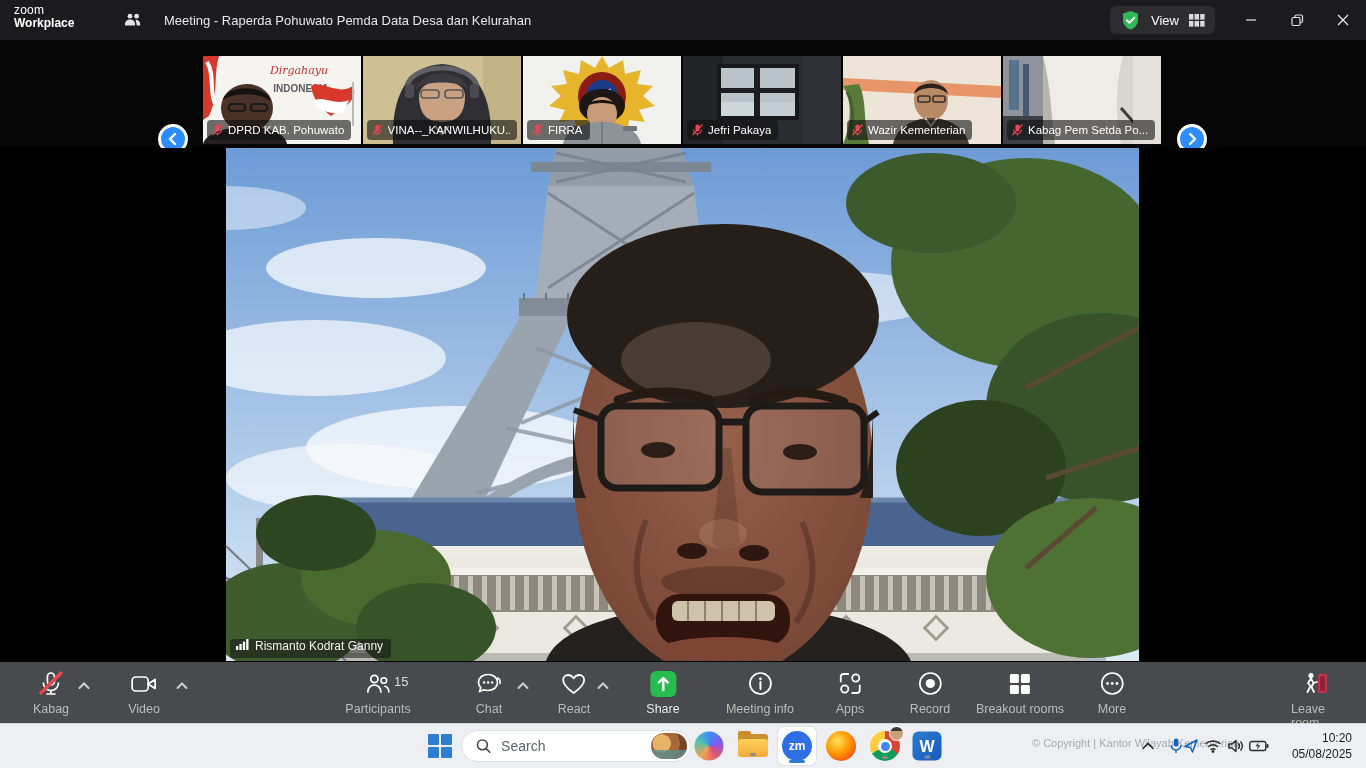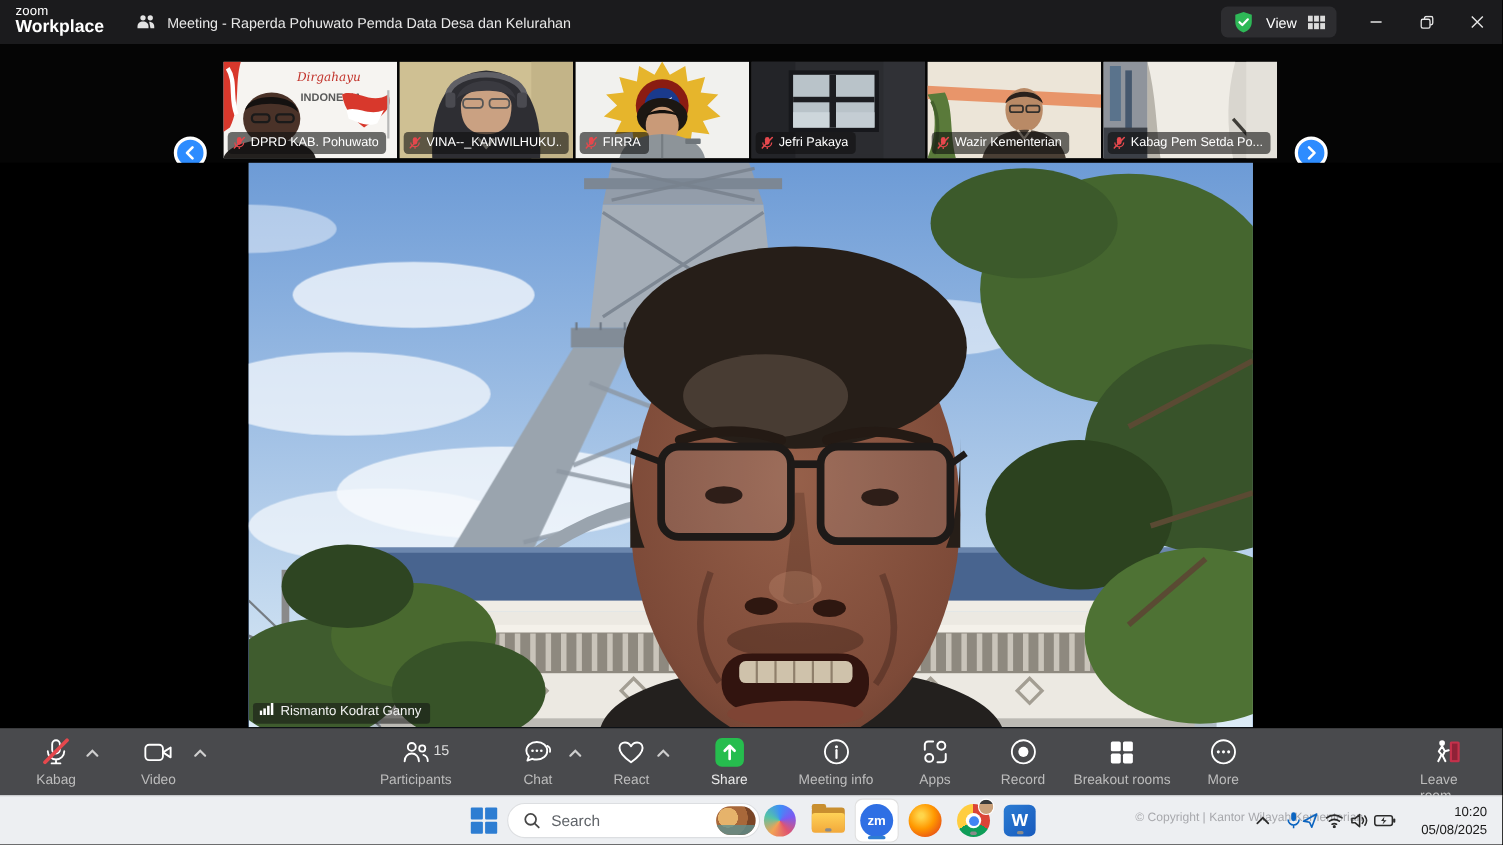--- a/index.html
+++ b/index.html
@@ -4,22 +4,22 @@
 <style>
   * { margin:0; padding:0; box-sizing:border-box; }
   html,body { width:1366px; height:768px; overflow:hidden; background:#000;
     font-family:"Liberation Sans", sans-serif; }
   .screen { position:relative; width:1366px; height:768px; background:#050505; overflow:hidden; }
 
   
   .titlebar { position:absolute; left:0; top:0; width:1366px; height:40px; background:#1b1b1d; }
   .logo { position:absolute; left:14px; top:4px; color:#fff; line-height:1.0; }
   .logo .l1 { font-size:12px; font-weight:500; letter-spacing:.2px; }
-  .logo .l2 { font-size:16px; font-weight:700; margin-top:1px; }
-  .meeting-title-group { position:absolute; left:124px; top:0; height:40px; display:flex; align-items:center; gap:9px; }
+  .logo .l2 { font-size:12px; font-weight:700; margin-top:1px; }
+  .meeting-title-group { position:absolute; left:124px; top:0; height:40px; display:flex; align-items:center; gap:21px; }
   .meeting-title { color:#e8e8e8; font-size:13px; }
   .security-pill { position:absolute; left:1110px; top:6px; height:28px; background:#2d2d30; border-radius:6px;
       display:flex; align-items:center; gap:10px; padding:0 10px; }
   .view-label { color:#fff; font-size:13px; }
   .win-controls { position:absolute; right:0; top:0; height:40px; display:flex; }
   .win-btn { width:46px; height:40px; display:flex; align-items:center; justify-content:center; }
 
   
   .filmstrip { position:absolute; left:0; top:40px; width:1222px; height:108px; background:#050505;padding-left:32px; }
   .thumb { position:absolute; top:16px; width:158px; height:88px; background:#222; overflow:hidden; }

